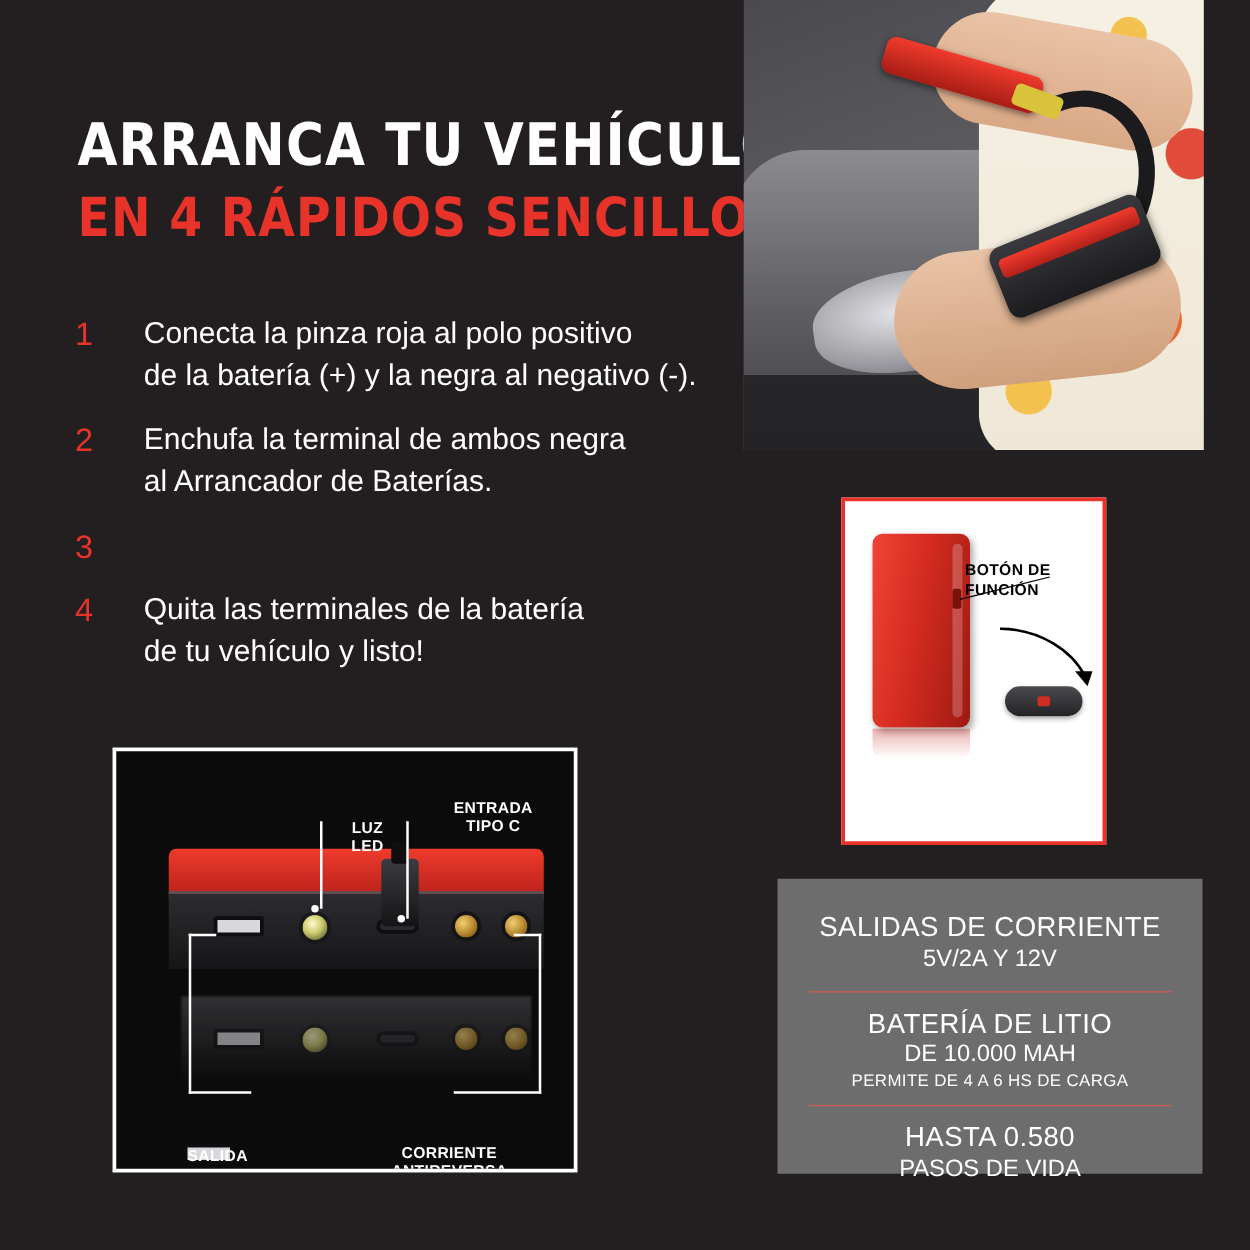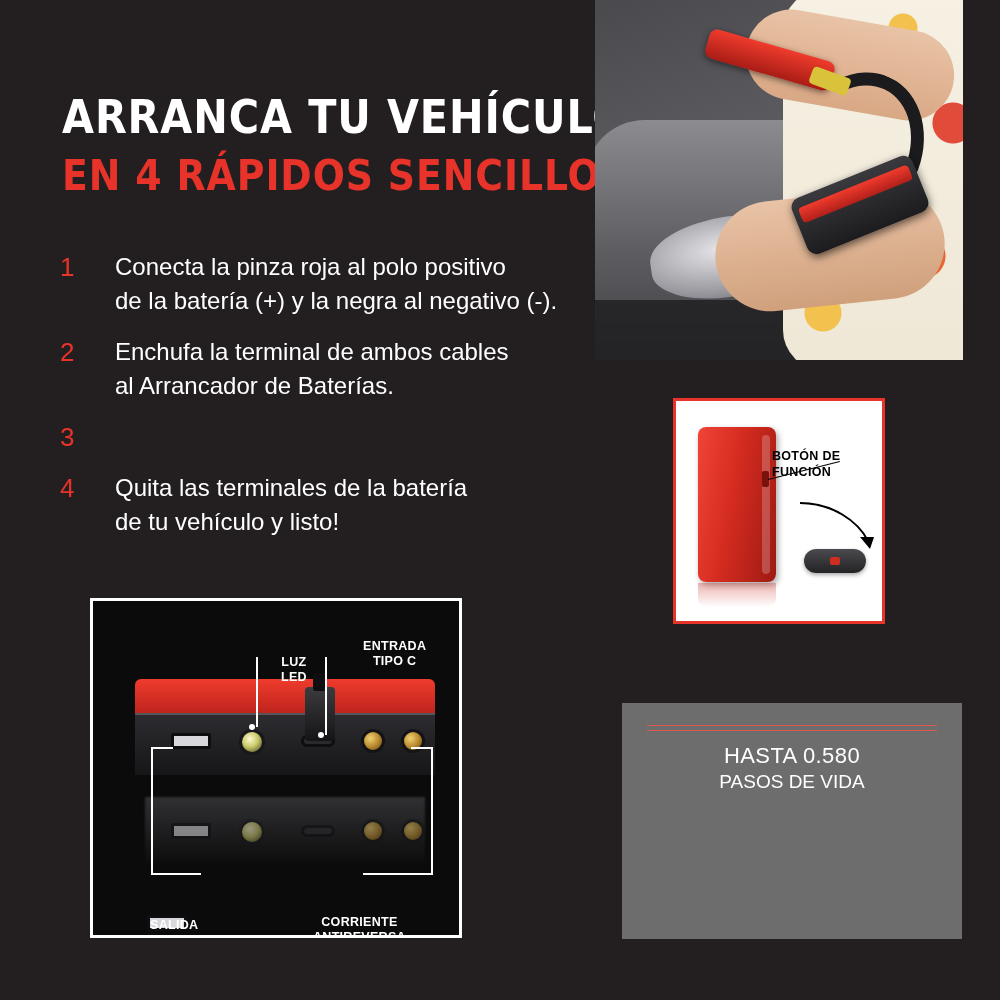--- a/index.html
+++ b/index.html
@@ -126,21 +126,21 @@
     border-radius: 10px; transform: rotate(-22deg);
     box-shadow: 0 3px 8px rgba(0,0,0,.6);
   }
   .photo-top .device .stripe {
     position: absolute; left: 6px; top: 10px; width: 118px; height: 16px;
     background: linear-gradient(180deg,#ef3b2d 0%,#b3201a 100%); border-radius: 4px;
   }
 
   
   .panel-fn {
-    position: absolute; left: 673px; top: 398px; width: 212px; height: 226px;
+    position: absolute; left: 673px; top: 398px; width: 212px; height: 278px;
     background: #ffffff; border: 3px solid #e8332a;
   }
   .panel-fn .jumpbox {
     position: absolute; left: 22px; top: 26px; width: 78px; height: 155px;
     background: linear-gradient(100deg,#f04437 0%,#d42b20 45%,#9d1a12 100%);
     border-radius: 8px;
     box-shadow: 2px 3px 6px rgba(0,0,0,.35);
   }
   .panel-fn .jumpbox:after {
     content:""; position:absolute; right: 6px; top: 8px; width: 8px; height: 139px;
@@ -266,21 +266,21 @@
   </div>
 
   <div class="steps">
     <div class="step">
       <div class="step-num">1</div>
       <div class="step-text">Conecta la pinza roja al polo positivo
 de la batería (+) y la negra al negativo (-).</div>
     </div>
     <div class="step">
       <div class="step-num">2</div>
-      <div class="step-text">Enchufa la terminal de ambos cables
+      <div class="step-text">Enchufa la terminal de ambos negra
 al Arrancador de Baterías.</div>
     </div>
     <div class="step">
       <div class="step-num">3</div>
     </div>
     <div class="step">
       <div class="step-num">4</div>
       <div class="step-text">Quita las terminales de la batería
 de tu vehículo y listo!</div>
     </div>
@@ -347,21 +347,30 @@
 LED</div>
     <div class="cal entrada">ENTRADA
 TIPO C</div>
     <div class="cal usb">SALIDA
 USB</div>
     <div class="cal inter">CORRIENTE
 ANTIREVERSA</div>
   </div>
 
   <div class="specs">
+    <div class="row">
+      <div class="big">SALIDAS DE CORRIENTE</div>
+      <div class="mid">5V/2A Y 12V</div>
+    </div>
     <div class="hr"></div>
+    <div class="row">
+      <div class="big">BATERÍA DE LITIO</div>
+      <div class="mid">DE 10.000 MAH</div>
+      <div class="small">PERMITE DE 4 A 6 HS DE CARGA</div>
+    </div>
     <div class="hr"></div>
     <div class="row">
       <div class="big">HASTA 0.580</div>
       <div class="mid">PASOS DE VIDA</div>
     </div>
   </div>
 
 </div>
 
 </body></html>

